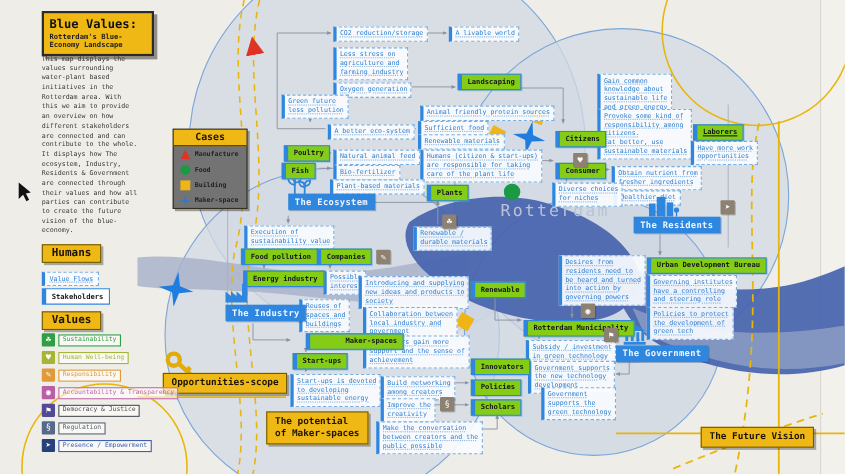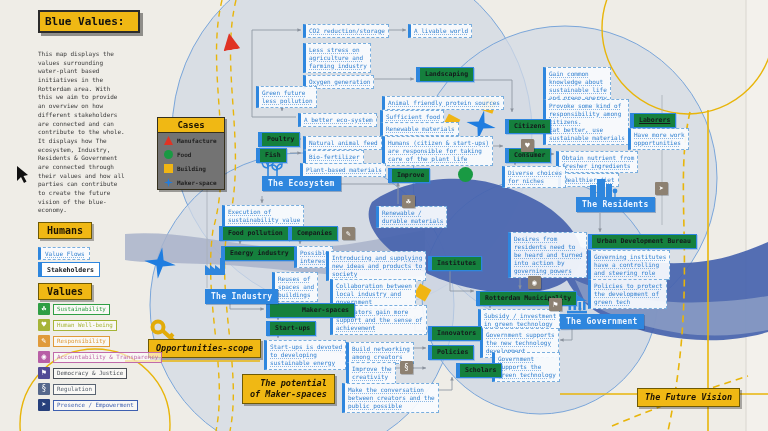--- a/index.html
+++ b/index.html
@@ -7,31 +7,31 @@
        font-family:"DejaVu Sans Mono","Liberation Mono",monospace;}
   #canvas{position:relative;width:768px;height:431px;overflow:hidden;}
   #bg{position:absolute;left:0;top:0;z-index:0;}
 
   
   .flow{position:absolute;z-index:3;background:rgba(249,251,254,.93);
         border:1px dashed #79aede;border-left:3px solid #2e86de;
         color:#2f7fd0;font-size:6px;line-height:1.35;padding:2px 3px;
         white-space:pre;text-decoration:underline dotted rgba(47,127,208,.55);
         text-underline-offset:1px;}
-  .stake{position:absolute;z-index:4;background:#15803d;
+  .stake{position:absolute;z-index:4;background:#84cc16;
          border:1.2px solid #2e86de;border-left:4px solid #2e86de;
          color:#15181c;font-weight:bold;font-size:6.5px;line-height:1;
          padding:3px 5px;white-space:nowrap;box-shadow:1px 1px 0 rgba(46,134,222,.28);}
   .section{position:absolute;z-index:4;background:#2e86de;color:#eef5ff;
            font-weight:bold;font-size:8px;letter-spacing:.3px;
            padding:3px 6px;white-space:nowrap;box-shadow:1px 1px 0 rgba(20,70,130,.35);}
   .ylabel{position:absolute;z-index:5;background:#f0b814;border:1.5px solid #6e5a05;
           color:#1d1403;font-weight:bold;font-size:8.5px;line-height:1.3;
-          padding:3px 7px;white-space:pre;text-align:right;
-          box-shadow:2px 2px 0 rgba(0,0,0,.3);font-style:italic;}
+          padding:3px 7px;white-space:pre;text-align:left;
+          box-shadow:2px 2px 0 rgba(0,0,0,.3);}
   .vicon{position:absolute;z-index:4;width:13px;height:13px;background:#8d8172;
          color:#fff;font-size:8px;line-height:13px;text-align:center;
          border-radius:1px;box-shadow:1px 1px 0 rgba(0,0,0,.2);}
   .picto{position:absolute;z-index:3;}
   .shape{position:absolute;z-index:2;}
   .city{position:absolute;z-index:2;color:#b9c3d6;font-size:15px;letter-spacing:2px;}
 
   
   .titlebox{position:absolute;left:38px;top:10px;width:88px;z-index:6;
             background:#f0b814;border:2px solid #2b2b2b;
@@ -154,20 +154,21 @@
       <path d="M562,318 H572 V340 H560"></path>
     </g>
     <g stroke="#a8aeb8" stroke-width="0.8" fill="none">
       <path d="M207,118 V288"></path>
       <path d="M662,95 V225"></path>
     </g>
 
     <polygon points="17,166 17,181 21,177 24,183 26.5,181.5 23.5,176 28,175" fill="#111"></polygon>
   </svg>
 
+  <div class="city" style="left:455px;top:182px">Rotterdam</div>
 
   <div id="map">
       <div class="flow" style="left: 303px; top: 24px;">CO2 reduction/storage</div>
       <div class="flow" style="left: 408px; top: 24px;">A livable world</div>
       <div class="flow" style="left: 303px; top: 43px;">Less stress on
 agriculture and
 farming industry</div>
       <div class="flow" style="left: 303px; top: 75px;">Oxygen generation</div>
       <div class="flow" style="left: 256px; top: 86px;">Green future
 less pollution</div>
@@ -240,37 +241,37 @@
 opportunities</div>
       <div class="flow" style="left: 588px; top: 250px;">Governing institutes
 have a controlling
 and steering role</div>
       <div class="flow" style="left: 588px; top: 279px;">Policies to protect
 the development of
 green tech</div>
       <div class="stake" style="left: 416px; top: 67px;">Landscaping</div>
       <div class="stake" style="left: 258px; top: 132px;">Poultry</div>
       <div class="stake" style="left: 256px; top: 148px;">Fish</div>
-      <div class="stake" style="left: 388px; top: 168px;">Improve</div>
+      <div class="stake" style="left: 388px; top: 168px;">Plants</div>
       <div class="stake" style="left: 219px; top: 226px;">Food pollution</div>
       <div class="stake" style="left: 288px; top: 226px;">Companies</div>
       <div class="stake" style="left: 221px; top: 246px;">Energy industry</div>
-      <div class="stake" style="left: 266px; top: 303px; padding-left: 32px;">Maker-spaces</div>
+      <div class="stake" style="left: 278px; top: 303px; padding-left: 32px;">Maker-spaces</div>
       <div class="stake" style="left: 266px; top: 321px;">Start-ups</div>
-      <div class="stake" style="left: 428px; top: 256px;">Institutes</div>
+      <div class="stake" style="left: 428px; top: 256px;">Renewable</div>
       <div class="stake" style="left: 428px; top: 326px;">Innovators</div>
       <div class="stake" style="left: 428px; top: 345px;">Policies</div>
-      <div class="stake" style="left: 428px; top: 363px; margin-left: 28px;">Scholars</div>
+      <div class="stake" style="left: 428px; top: 363px;">Scholars</div>
       <div class="stake" style="left: 476px; top: 291px;">Rotterdam Municipality</div>
       <div class="stake" style="left: 505px; top: 119px;">Citizens</div>
       <div class="stake" style="left: 505px; top: 148px;">Consumer</div>
       <div class="stake" style="left: 630px; top: 113px; text-decoration: underline;">Laborers</div>
       <div class="stake" style="left: 588px; top: 234px;">Urban Development Bureau</div>
       <div class="section" style="left: 262px; top: 176px;">The Ecosystem</div>
-      <div class="section" style="left: 205px; top: 289px;">The Industry</div>
+      <div class="section" style="left: 205px; top: 277px;">The Industry</div>
       <div class="section" style="left: 576px; top: 197px;">The Residents</div>
       <div class="section" style="left: 560px; top: 314px;">The Government</div>
       <div class="ylabel" style="left: 148px; top: 339px;">Opportunities-scope</div>
       <div class="ylabel" style="left: 196px; top: 374px; margin-left: 46px;">The potential
 of Maker-spaces</div>
       <div class="ylabel" style="left: 637px; top: 388px;">The Future Vision</div>
       <div class="vicon" style="left: 402px; top: 195px;">☘</div>
       <div class="vicon" style="left: 342px; top: 227px;">✎</div>
       <div class="vicon" style="left: 521px; top: 139px;">♥</div>
       <div class="vicon" style="left: 528px; top: 276px;">◉</div>
@@ -313,20 +314,21 @@
       <div class="shape" style="left: 458px; top: 167px; width: 15px; height: 15px; background: rgb(25, 154, 67); transform: rotate(0deg); border-radius: 50%;"></div>
       <div class="shape" style="left: 482px; top: 99px; width: 13px; height: 13px; background: rgb(240, 181, 20); transform: rotate(20deg);"></div>
       <div class="shape" style="left: 445px; top: 116px; width: 13px; height: 13px; background: rgb(240, 181, 20); transform: rotate(28deg);"></div>
       <div class="shape" style="left: 416px; top: 286px; width: 13px; height: 13px; background: rgb(240, 181, 20); transform: rotate(30deg);"></div>
       <div class="shape" style="left: 466px; top: 110px; width: 30px; height: 30px; background: rgb(31, 125, 224); transform: rotate(12deg); clip-path: polygon(50% 0%, 60% 40%, 100% 50%, 60% 60%, 50% 100%, 40% 60%, 0% 50%, 40% 40%);"></div>
       <div class="shape" style="left: 144px; top: 247px; width: 32px; height: 32px; background: rgb(31, 125, 224); transform: rotate(8deg); clip-path: polygon(50% 0%, 60% 40%, 100% 50%, 60% 60%, 50% 100%, 40% 60%, 0% 50%, 40% 40%);"></div>
     </div>
 
   <div class="titlebox">
     <h1>Blue Values:</h1>
+    <p>Rotterdam's Blue-Economy Landscape</p>
   </div>
   <div class="desc">This map displays the values surrounding water-plant based initiatives in the Rotterdam area. With this we aim to provide an overview on how different stakeholders are connected and can contribute to the whole. It displays how The ecosystem, Industry, Residents &amp; Government are connected through their values and how all parties can contribute to create the future vision of the blue-economy.</div>
 
   <div class="sidehead" style="left:38px;top:222px">Humans</div>
   <div class="legend-flow" style="left:38px;top:247px">Value Flows</div>
   <div class="legend-stake" style="left:38px;top:262px">Stakeholders</div>
 
   <div class="sidehead" style="left:38px;top:283px">Values</div>
   <div id="values-list">
       <div class="valrow" style="left: 38px; top: 303px;">

